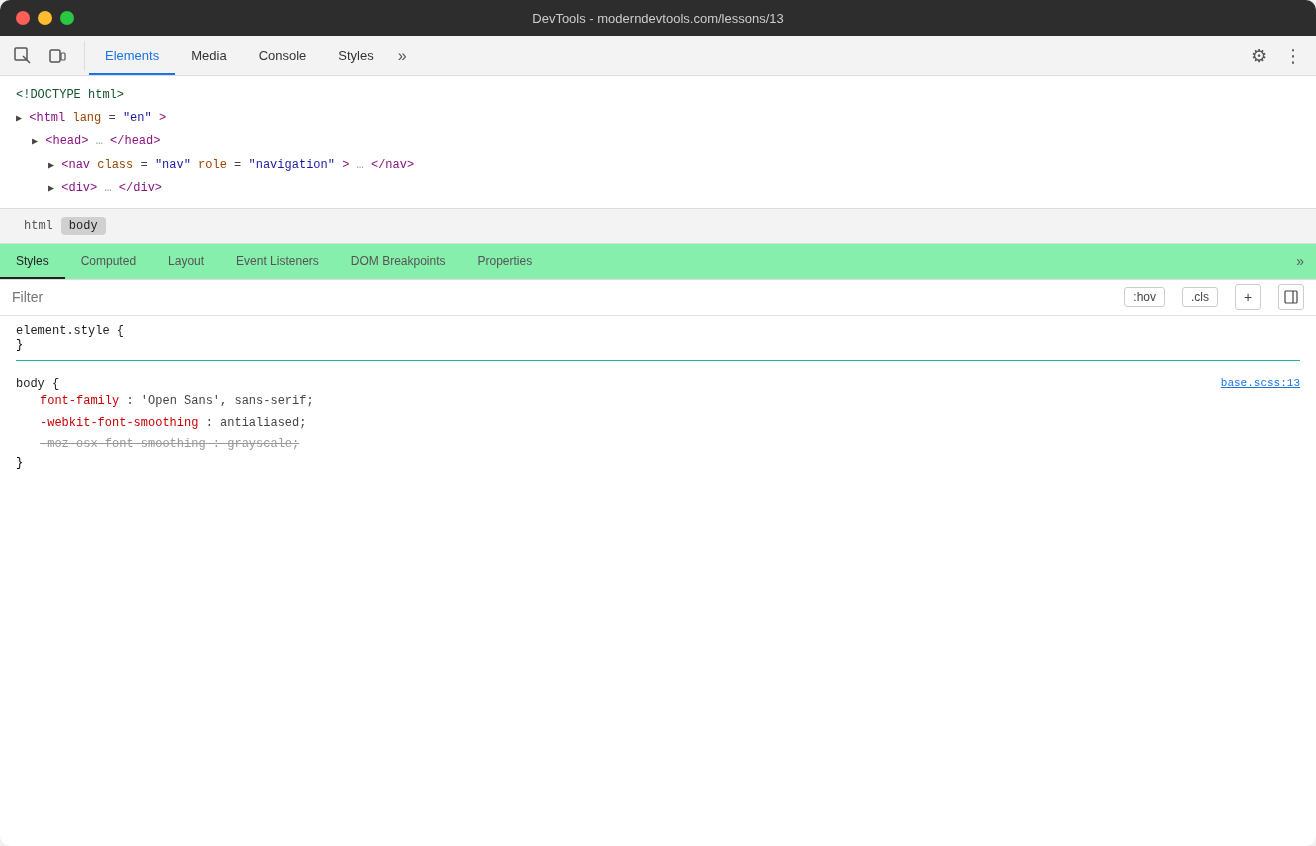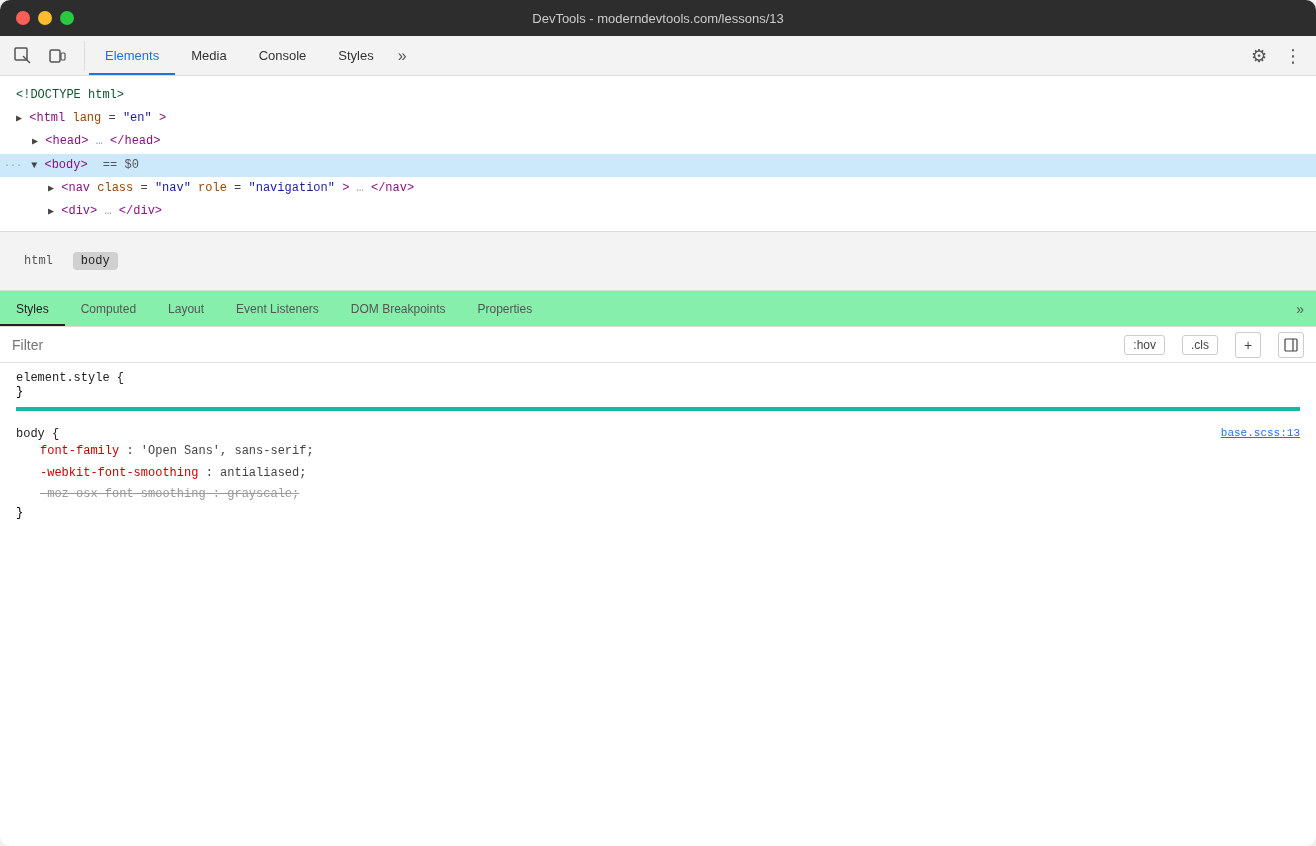--- a/index.html
+++ b/index.html
@@ -175,23 +175,23 @@
       background: #cce8fb;
     }
 
     .indent1 { padding-left: 32px; }
     .indent2 { padding-left: 48px; }
 
     .breadcrumb-bar {
       background: #f3f3f3;
       border-top: 1px solid #dcdcdc;
       border-bottom: 1px solid #dcdcdc;
-      padding: 20px 16px;
-      display: flex;
-      gap: 12px;
+      padding: 8px 16px;
+      display: flex;
+      gap: 0;
       font-size: 12px;
       font-family: Menlo, Monaco, 'Courier New', monospace;
     }
 
     .breadcrumb-item {
       color: #555;
       padding: 2px 8px;
       border-radius: 4px;
       cursor: pointer;
     }
@@ -345,21 +345,21 @@
       line-height: 1.8;
     }
 
     .css-line.strikethrough {
       text-decoration: line-through;
       color: #999;
     }
 
     .element-style-block {
       padding-bottom: 8px;
-      border-bottom: 4px solid #14b8a6;
+      border-bottom: 1px solid #14b8a6;
     }
 
     .body-block {
       padding-bottom: 8px;
     }
   </style>
 </head>
 <body>
 
 <div class="window">
@@ -424,27 +424,20 @@
         <span style="color:#881280">&gt;</span>
       </div>
 
       <div class="dom-line indent1">
         <span style="color:#444; font-size:10px;">▶</span>
         <span style="color:#881280">&lt;head&gt;</span>
         <span style="color:#999">…</span>
         <span style="color:#881280">&lt;/head&gt;</span>
       </div>
 
-      <div class="dom-line selected" style="padding-left: 4px;">
-        <span style="color:#999; font-size:10px; margin-right:2px;">···</span>
-        <span style="color:#444; font-size:10px;">▼</span>
-        <span style="color:#881280">&lt;body&gt;</span>
-        <span style="color:#555; margin-left: 8px;"> == </span>
-        <span style="color:#555;">$0</span>
-      </div>
 
       <div class="dom-line indent2">
         <span style="color:#444; font-size:10px;">▶</span>
         <span style="color:#881280">&lt;nav</span>
         <span style="color:#994500"> class</span>
         <span style="color:#444">=</span>
         <span style="color:#1a1aa6">"nav"</span>
         <span style="color:#994500"> role</span>
         <span style="color:#444">=</span>
         <span style="color:#1a1aa6">"navigation"</span>

